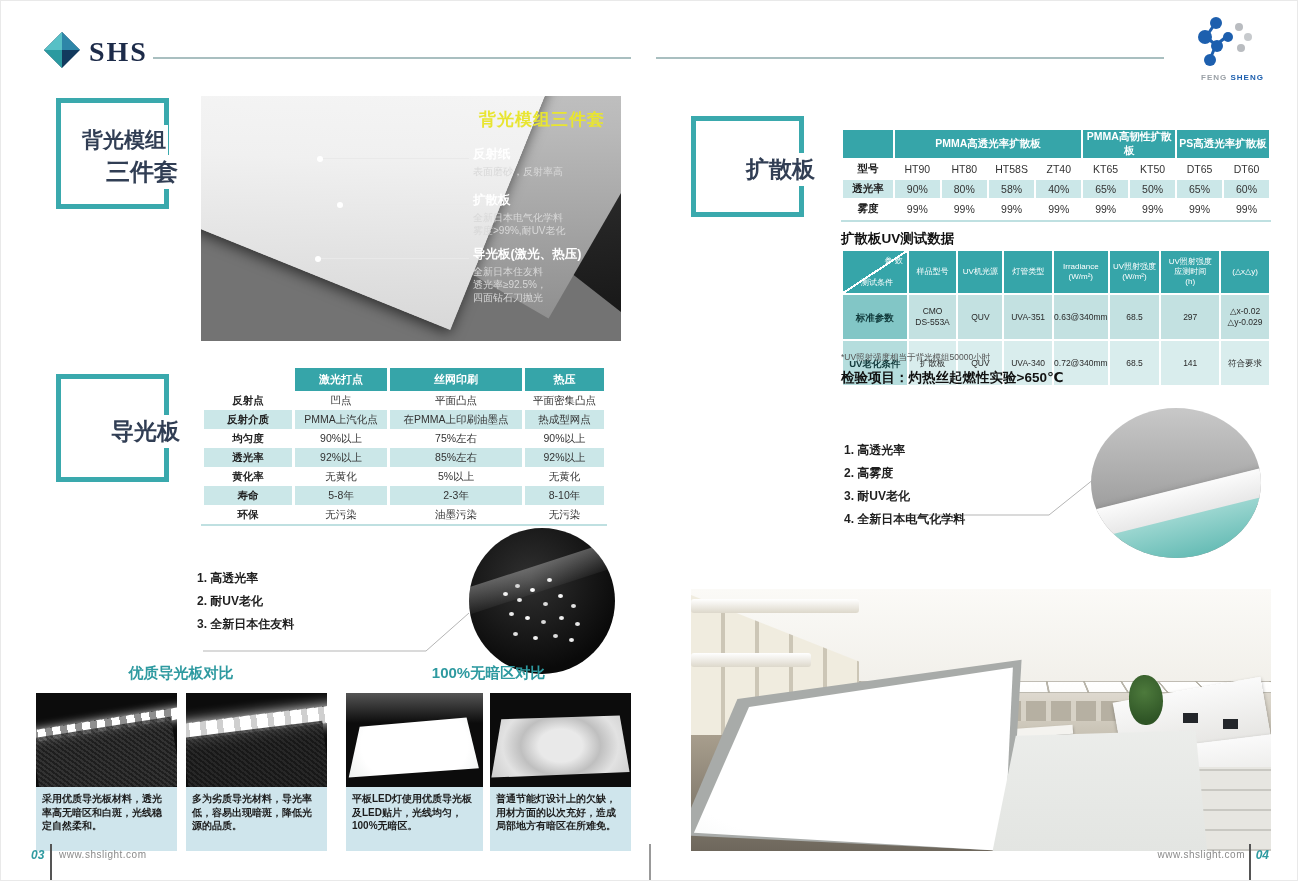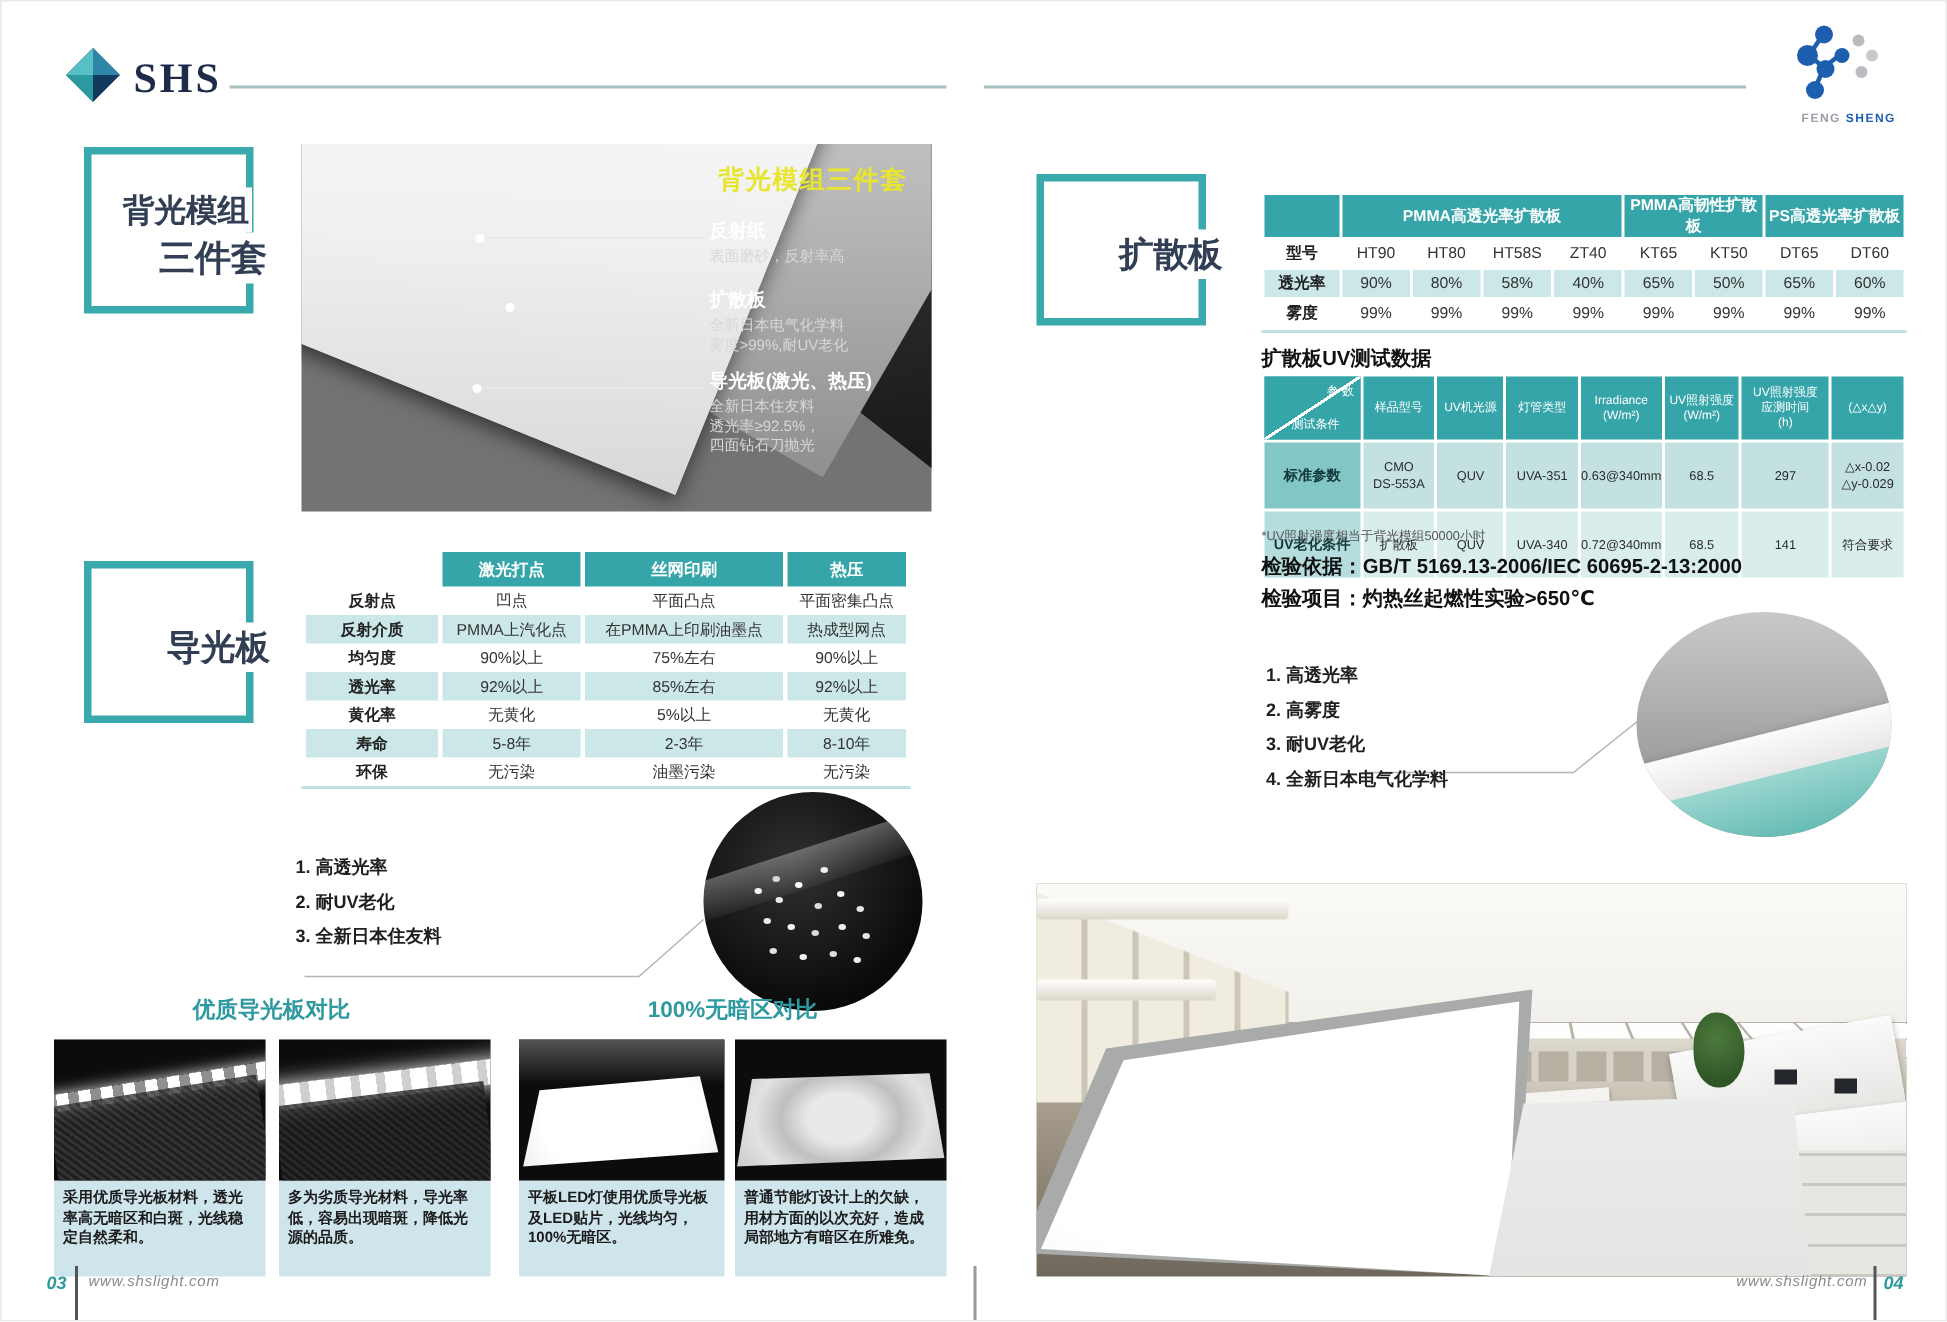--- a/index.html
+++ b/index.html
@@ -143,21 +143,21 @@
   #office .cab { position:absolute; right:0; top:178px; width:72px; height:84px; background:#e7e6e1;
     background-image:repeating-linear-gradient(0deg,#c9c8c2 0 2px,transparent 2px 20px); }
   #office .bigpanel-frame { position:absolute; inset:0; clip-path:polygon(8% 42%,57% 27%,55% 100%,-2% 94%); background:#a8aba9; }
   #office .bigpanel { position:absolute; inset:0; clip-path:polygon(10% 45%,55.5% 30%,54% 100%,0.5% 93%);
     background:radial-gradient(ellipse at 38% 60%, #ffffff 50%, #eef1f0 78%, #e0e4e3 100%); }
   #office .panel2 { position:absolute; inset:0; clip-path:polygon(56% 56%,87% 54%,89% 100%,52% 100%);
     background:linear-gradient(#f5f6f4,#e3e5e2); }
 
   
   .pgnum { font-size:12px; font-weight:bold; font-style:italic; color:#2e9aa0; }
-  .furl { font-size:10px; font-style:italic; color:#8a8a8a; letter-spacing:.5px; }
+  .furl { font-size:10px; color:#8a8a8a; letter-spacing:.5px; }
   .fbar { position:absolute; width:2px; background:#555; top:843px; height:38px; }
 </style>
 </head>
 <body>
 
 <div id="canvas">
 
   <div class="abs brand-wrap">
     <span>
       <svg width="38" height="38" viewBox="0 0 38 38">
@@ -428,21 +428,20 @@
       <td class="dat">0.72@340mm</td>
       <td class="dat">68.5</td>
       <td class="dat">141</td>
       <td class="dat">符合要求</td>
     </tr>
   </tbody>
     </table>
   <div class="abs footnote">*UV照射强度相当于背光模组50000小时</div>
 
   <div class="abs inspect">
-    <div>检验依据：GB/T 5169.13-2006/IEC  60695-2-13:2000</div>
     <div>检验项目：灼热丝起燃性实验&gt;650℃</div>
   </div>
 
   <div id="bullets-right" class="abs bullets">
     <div>1. 高透光率</div>
     <div>2. 高雾度</div>
     <div>3. 耐UV老化</div>
     <div>4. 全新日本电气化学料</div>
   </div>
 

